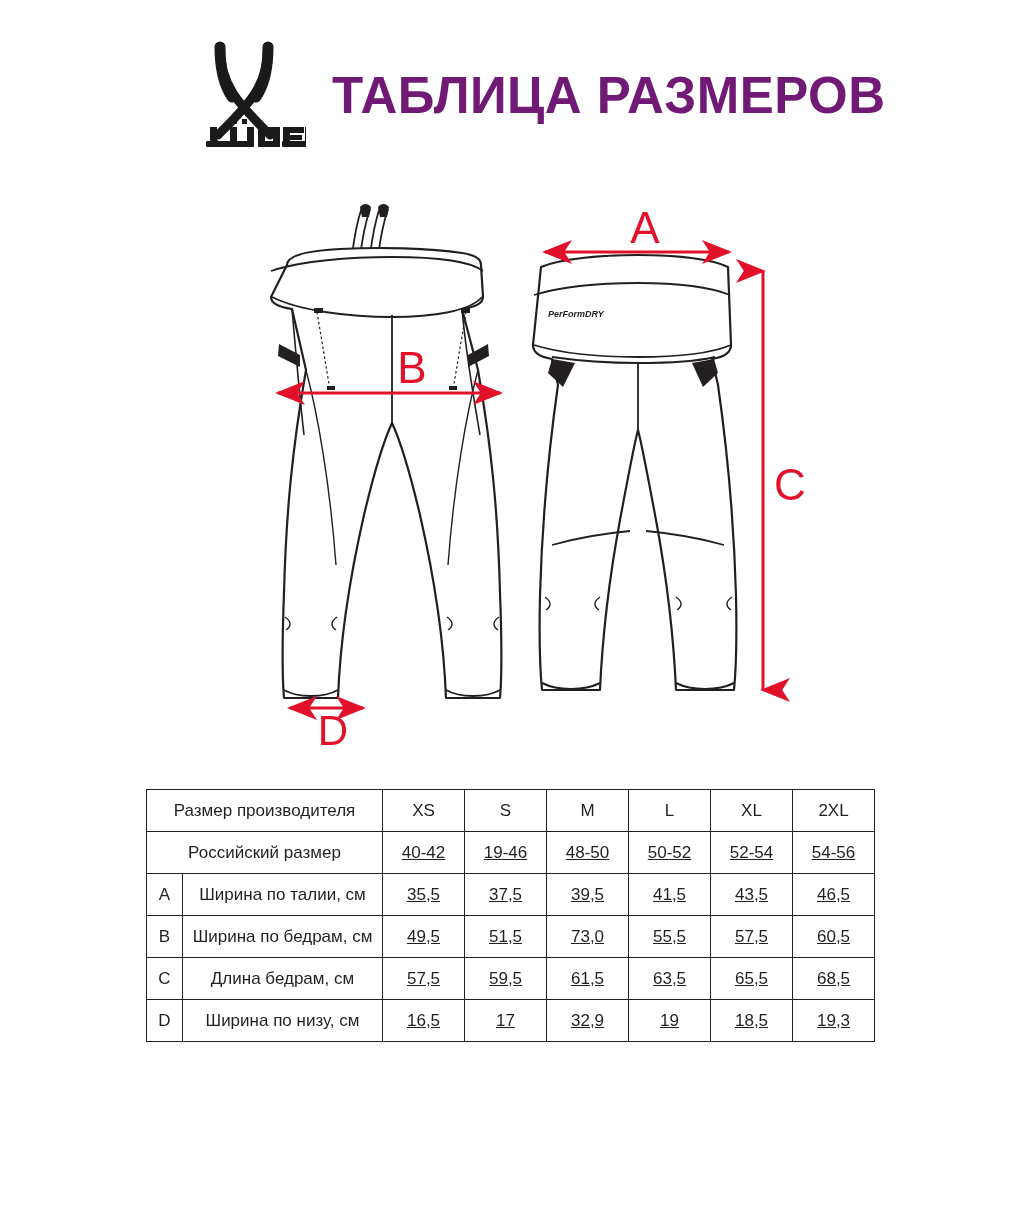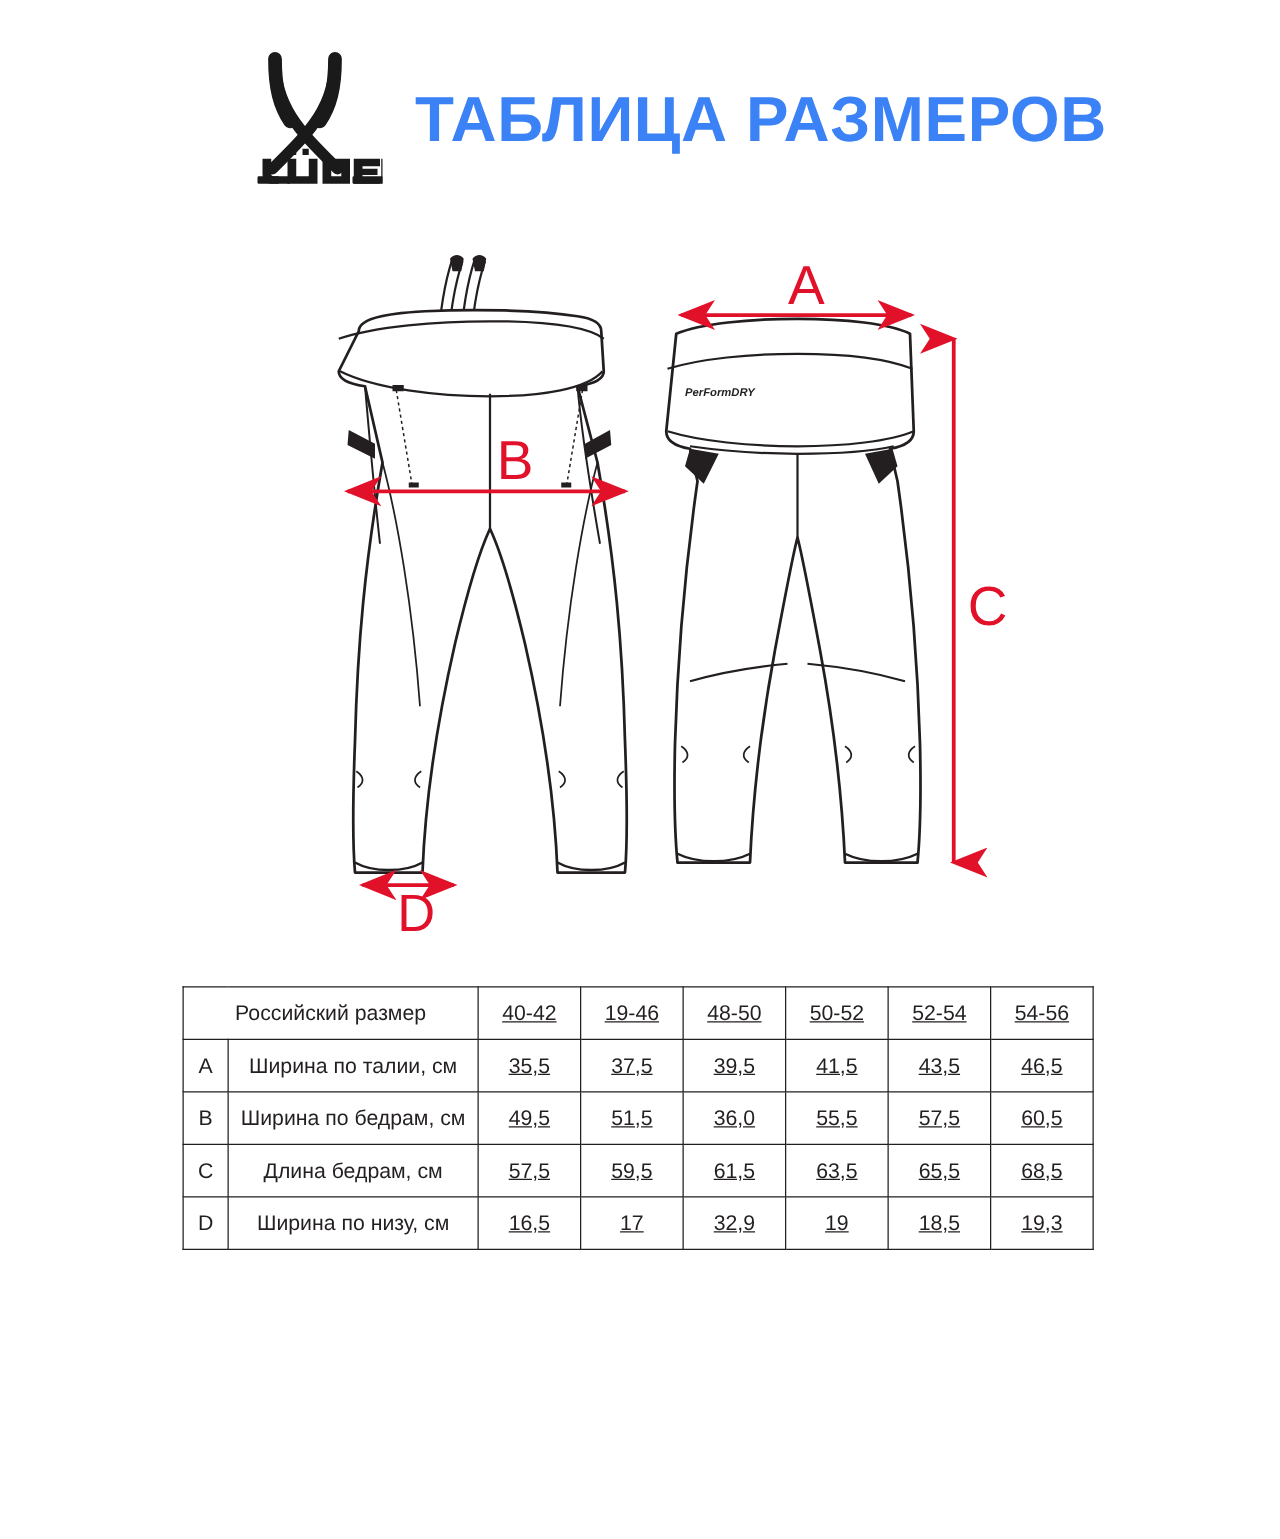--- a/index.html
+++ b/index.html
@@ -32,21 +32,21 @@
   .brand-logo {
     width: 112px;
     height: 108px;
     flex: 0 0 auto;
     display: block;
   }
   .page-title {
     font-size: 51px;
     font-weight: 700;
     letter-spacing: 0.5px;
-    color: #3b82f6;
+    color: #701a75;
     margin-left: 22px;
     white-space: nowrap;
     font-family: "Liberation Sans", sans-serif;
   }
 
   
   .illustration {
     position: absolute;
     left: 0;
     top: 185px;
@@ -289,20 +289,29 @@
         <col style="width:200px">
       <col style="width:82px">
         <col style="width:82px">
         <col style="width:82px">
       <col style="width:82px">
         <col style="width:82px">
         <col style="width:82px">
     </colgroup>
     <tbody>
       <tr>
+        <td colspan="2" class="hdr-label">Размер производителя</td>
+        <td class="size-head">XS</td>
+        <td class="size-head">S</td>
+        <td class="size-head">M</td>
+        <td class="size-head">L</td>
+        <td class="size-head">XL</td>
+        <td class="size-head">2XL</td>
+      </tr>
+      <tr>
         <td colspan="2" class="hdr-label">Российский размер</td>
         <td class="val">40-42</td>
         <td class="val">19-46</td>
         <td class="val">48-50</td>
         <td class="val">50-52</td>
         <td class="val">52-54</td>
         <td class="val">54-56</td>
       </tr>
 
       <tr>
@@ -313,21 +322,21 @@
         <td class="val">39,5</td>
         <td class="val">41,5</td>
         <td class="val">43,5</td>
         <td class="val">46,5</td>
       </tr>
       <tr>
         <td class="col-letter">B</td>
         <td class="col-desc">Ширина по бедрам, см</td>
         <td class="val">49,5</td>
         <td class="val">51,5</td>
-        <td class="val">36,0</td>
+        <td class="val">73,0</td>
         <td class="val">55,5</td>
         <td class="val">57,5</td>
         <td class="val">60,5</td>
       </tr>
       <tr>
         <td class="col-letter">C</td>
         <td class="col-desc">Длина бедрам, см</td>
         <td class="val">57,5</td>
         <td class="val">59,5</td>
         <td class="val">61,5</td>

